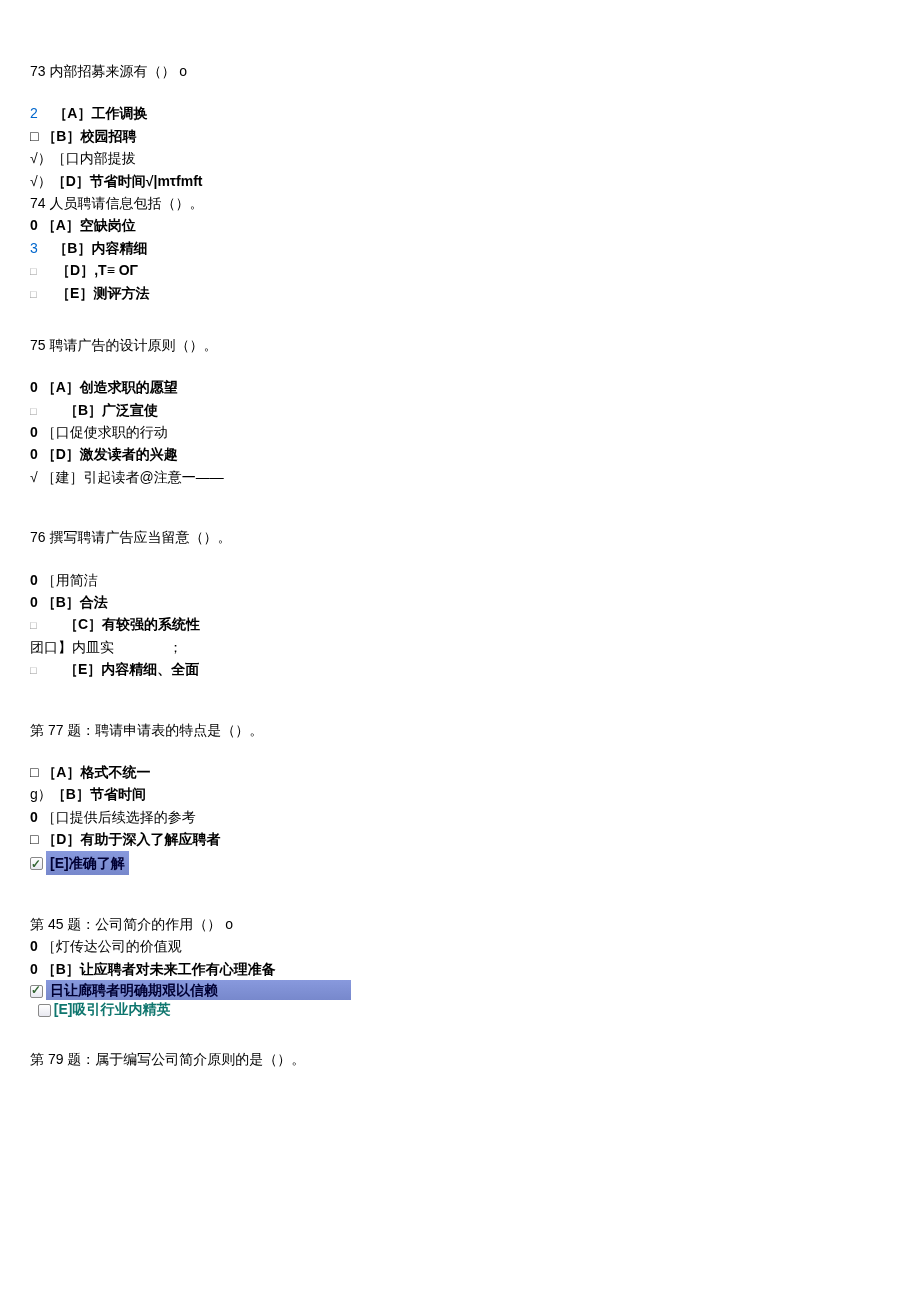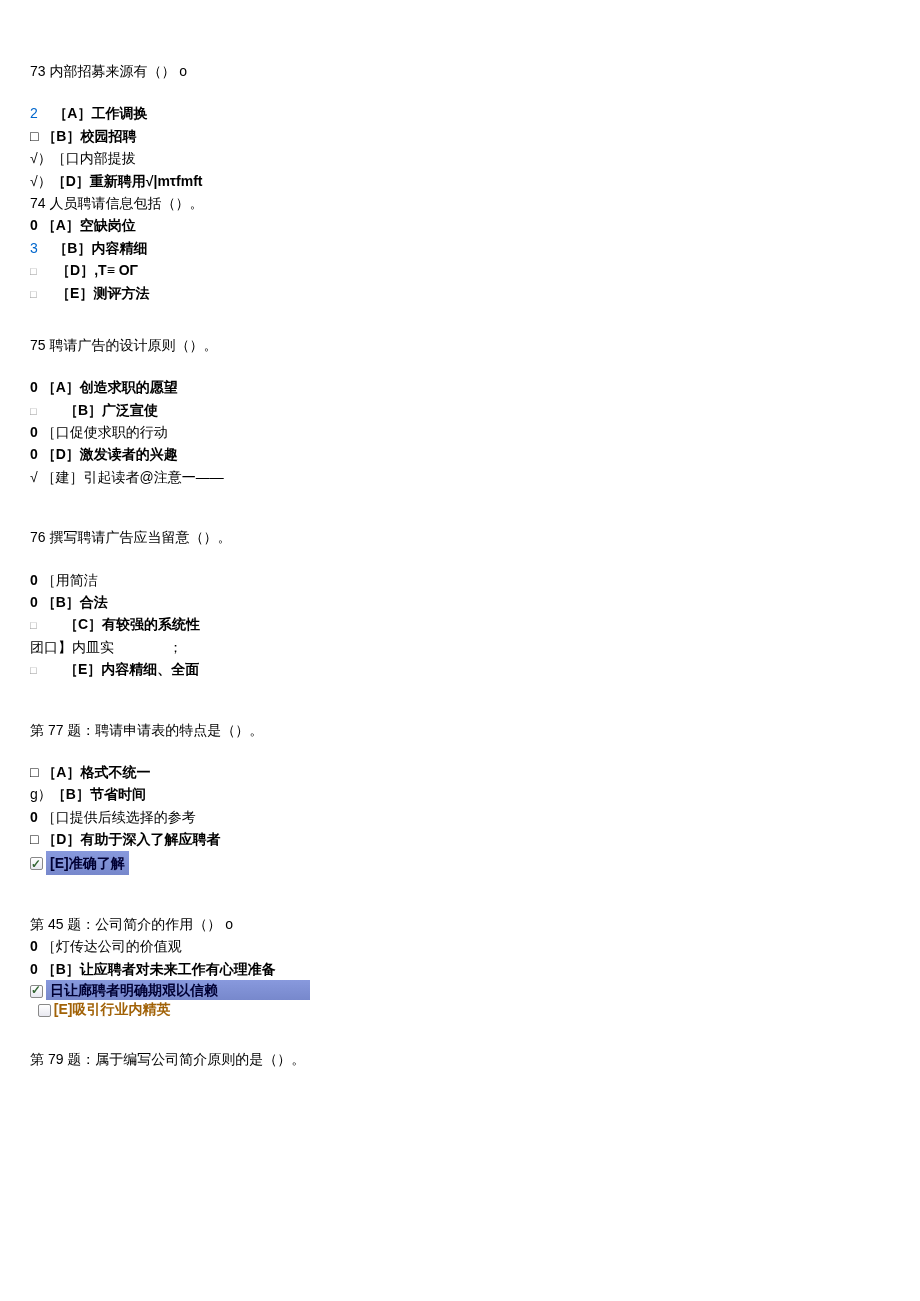--- a/index.html
+++ b/index.html
@@ -29,25 +29,25 @@
     padding: 1px 4px;
     display: inline-block;
     font-weight: bold;
     text-align: center;
   }
   .highlight-blue-wide {
     background: linear-gradient(to bottom, #8899dd, #7788cc);
     color: #000033;
     padding: 1px 4px;
     display: inline-block;
-    width: 264px;
+    width: 305px;
     font-weight: bold;
   }
   .highlight-lightblue {
-    color: #a16207;
+    color: #0f766e;
     font-weight: bold;
   }
   .small-checkbox {
     display: inline-block;
     width: 13px;
     height: 13px;
     border: 1px solid #888;
     background: linear-gradient(to bottom, #ffffff, #e8e8f0);
     vertical-align: middle;
     margin-right: 3px;
@@ -73,21 +73,21 @@
   <div class="option-row">
     <span class="blue">2</span>&nbsp;&nbsp;&nbsp;&nbsp;<span class="bold">［A］工作调换</span>
   </div>
   <div class="option-row">
     <span>□</span> <span class="bold">［B］校园招聘</span>
   </div>
   <div class="option-row">
     <span>√）</span><span>［口内部提拔</span>
   </div>
   <div class="option-row">
-    <span>√）</span><span class="bold">［D］重新聘用√|mτfmft</span>
+    <span>√）</span><span class="bold">［D］节省时间√|mτfmft</span>
   </div>
 
   <div class="option-row">74 人员聘请信息包括（）。</div>
   <div class="option-row">
     <span class="bold">0</span> <span class="bold">［A］空缺岗位</span>
   </div>
   <div class="option-row">
     <span class="blue">3</span>&nbsp;&nbsp;&nbsp;&nbsp;<span class="bold">［B］内容精细</span>
   </div>
   <div class="option-row">

